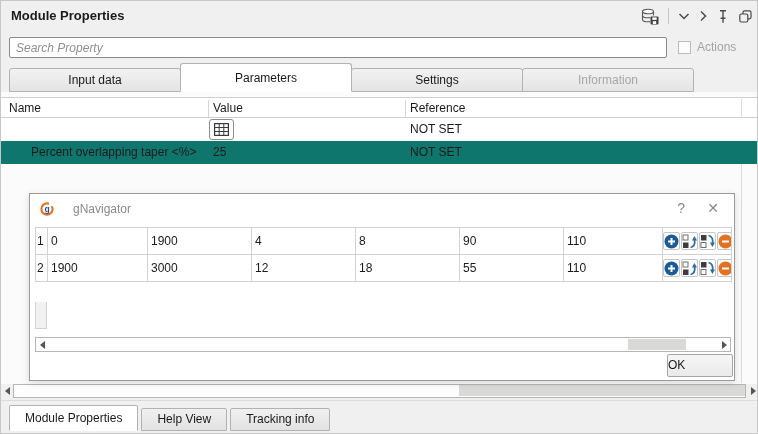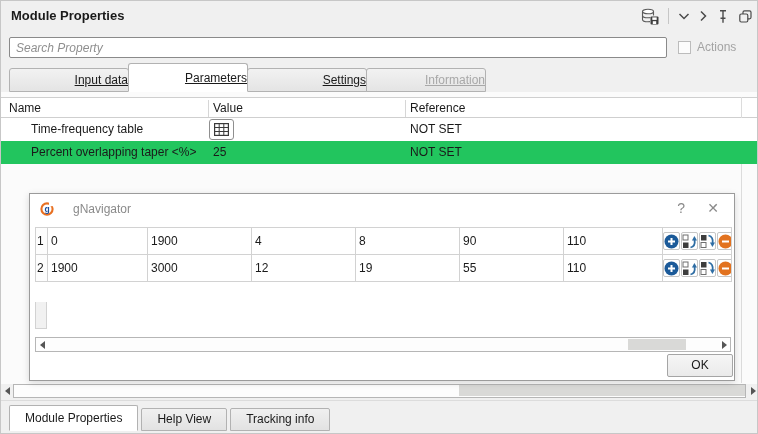--- a/index.html
+++ b/index.html
@@ -23,23 +23,23 @@
     border:1px solid #8a8a8a; border-radius:2px; padding:0 6px;
     font-family:"Liberation Sans", sans-serif; font-size:12px; background:#fff; outline:none;
   }
   .search-input::placeholder { font-style:italic; color:#8f8f8f; }
   .advanced { left:677px; top:39px; display:flex; align-items:center; gap:6px; color:#a3a3a3; }
   .cb { width:13px; height:13px; border:1px solid #bcbcbc; background:#fcfcfc; display:inline-block; }
 
   
   .tabbar { left:8px; top:62px; height:29px; display:flex; align-items:flex-end; z-index:3; }
   .tab {
-    width:120px; height:24px; line-height:22px; text-align:right;
+    width:172px; height:24px; line-height:22px; text-align:center;
     background:linear-gradient(#f2f2f2,#e4e4e4); border:1px solid #b2b2b2;
-    border-radius:3px 3px 0 0; margin-right:-1px;text-decoration:underline;
+    border-radius:3px 3px 0 0; margin-right:-1px;
   }
   .tab.active { height:29px; line-height:28px; background:#fff; border-bottom:1px solid #fff; z-index:4; position:relative; }
   .tab.disabled { color:#a8a8a8; }
 
   
   .content { left:0; top:91px; width:758px; height:292px; background:#fbfbfb; z-index:1; }
   .prop-header { left:0; top:96px; width:758px; height:21px; background:#fff;
     border-top:1px solid #cfcfcf; border-bottom:1px solid #cfcfcf; z-index:2; }
   .prop-header span { position:absolute; top:3px;text-align:center; }
   .hdiv { position:absolute; width:1px; background:#d6d6d6; }
@@ -75,21 +75,21 @@
   
   .hscroll { background:#fdfdfd; border:1px solid #b6b6b6; }
   .sb-thumb { position:absolute; top:1px; height:11px; background:#d9d9d7; }
   .sb-arr { position:absolute; top:0; width:12px; height:13px; display:flex; align-items:center; justify-content:center; background:#fdfdfd; }
   .tri-l { width:0; height:0; border-top:4px solid transparent; border-bottom:4px solid transparent; border-right:5px solid #555; }
   .tri-r { width:0; height:0; border-top:4px solid transparent; border-bottom:4px solid transparent; border-left:5px solid #555; }
 
   .dlg-scroll { position:absolute; left:5px; top:143px; width:696px; height:15px; }
   .dlg-ok { position:absolute; left:637px; top:160px; width:66px; height:23px;
     background:linear-gradient(#f6f6f6,#eaeaea); border:1px solid #a5a5a5; border-radius:2px;
-    text-align:center; line-height:21px; }
+    line-height:21px; }
 
   .main-scroll { left:0; top:383px; width:758px; height:15px; z-index:2; }
   .main-groove { position:absolute; left:12px; top:0; width:733px; height:14px; background:#fdfdfd; border:1px solid #b6b6b6; }
 
   .bsep { left:0; top:399px; width:758px; height:1px; background:#dcdcdc; }
 
   
   .btabs { left:8px; top:404px; height:26px; display:flex; align-items:flex-end; z-index:2; }
   .btab { height:23px; line-height:21px; padding:0 15px; background:linear-gradient(#f0f0f0,#e2e2e2);
     border:1px solid #b2b2b2; border-radius:2px 2px 0 0; margin-right:3px; white-space:nowrap; }
@@ -153,31 +153,30 @@
   <div class="abs prop-header">
     <span style="left:8px">Name</span>
     <span style="left:212px">Value</span>
     <span style="left:409px">Reference</span>
     <span class="hdiv" style="left:207px; top:2px; height:17px;"></span>
     <span class="hdiv" style="left:404px; top:2px; height:17px;"></span>
   </div>
   <div class="abs longline"></div>
 
   <div class="abs prow" style="top:117px; background:#fff;">
-    <span class="cell" style="left:30px">Time-frequency table</span>
     <span class="gridbtn">
       <svg width="15" height="13" viewBox="0 0 15 13">
         <rect x="0.6" y="0.6" width="13.8" height="11.8" fill="none" stroke="#3a3a3a" stroke-width="1.2"></rect>
         <path d="M0.6 4.5h13.8M0.6 8.5h13.8M5.2 0.6v11.8M9.8 0.6v11.8" stroke="#3a3a3a" stroke-width="1"></path>
       </svg>
     </span>
     <span class="cell" style="left:409px">NOT SET</span>
   </div>
 
-  <div class="abs prow" style="top:140px; background:#22c55e;">
+  <div class="abs prow" style="top:140px; background:#0f766e;">
     <span class="cell" style="left:30px">Percent overlapping taper &lt;%&gt;</span>
     <span class="cell" style="left:212px">25</span>
     <span class="cell" style="left:409px">NOT SET</span>
   </div>
 
   <div class="abs dialog">
     <div class="dlg-title">
       <svg width="14" height="14" viewBox="0 0 14 14">
         <circle cx="7" cy="7" r="5.6" fill="none" stroke="#e87022" stroke-width="2.1"></circle>
         <rect x="9" y="0" width="5" height="4.2" fill="#fff"></rect>
@@ -239,21 +238,21 @@
                   </svg>
           </span>
         </div>
             </td>
       </tr>
       <tr>
         <td class="num">2</td>
         <td>1900</td>
         <td>3000</td>
         <td>12</td>
-        <td>19</td>
+        <td>18</td>
         <td>55</td>
         <td>110</td>
         <td class="actions">
               <div class="actwrap">
           <span class="act-btn">
             <svg width="15" height="15" viewBox="0 0 15 15">
                     <circle cx="7.5" cy="7.5" r="7" fill="#1b5a99"></circle>
                     <path d="M7.5 4v7M4 7.5h7" stroke="#fff" stroke-width="2"></path>
                   </svg>
           </span>

